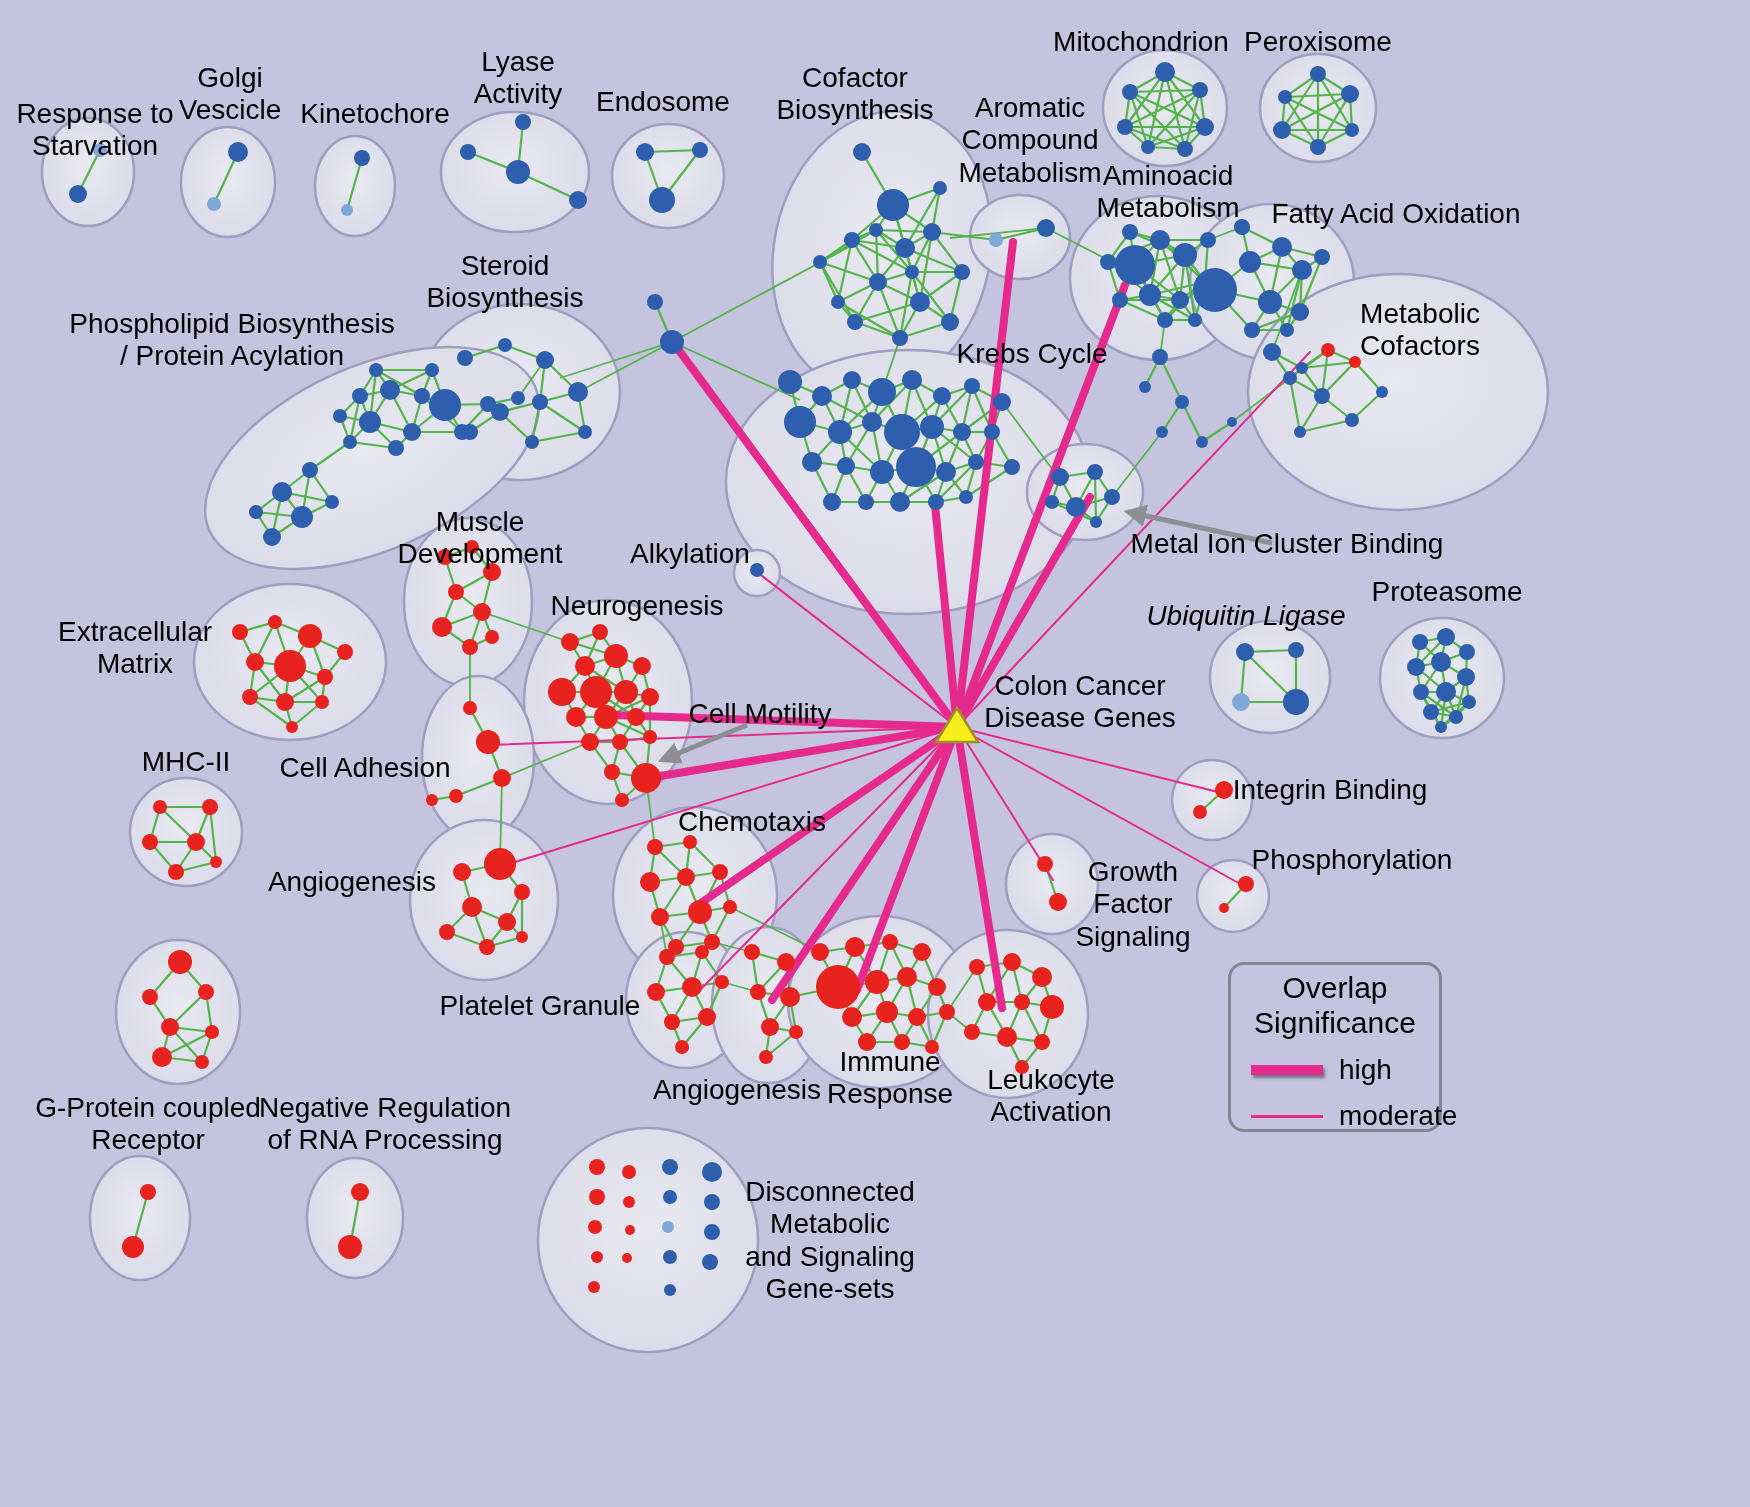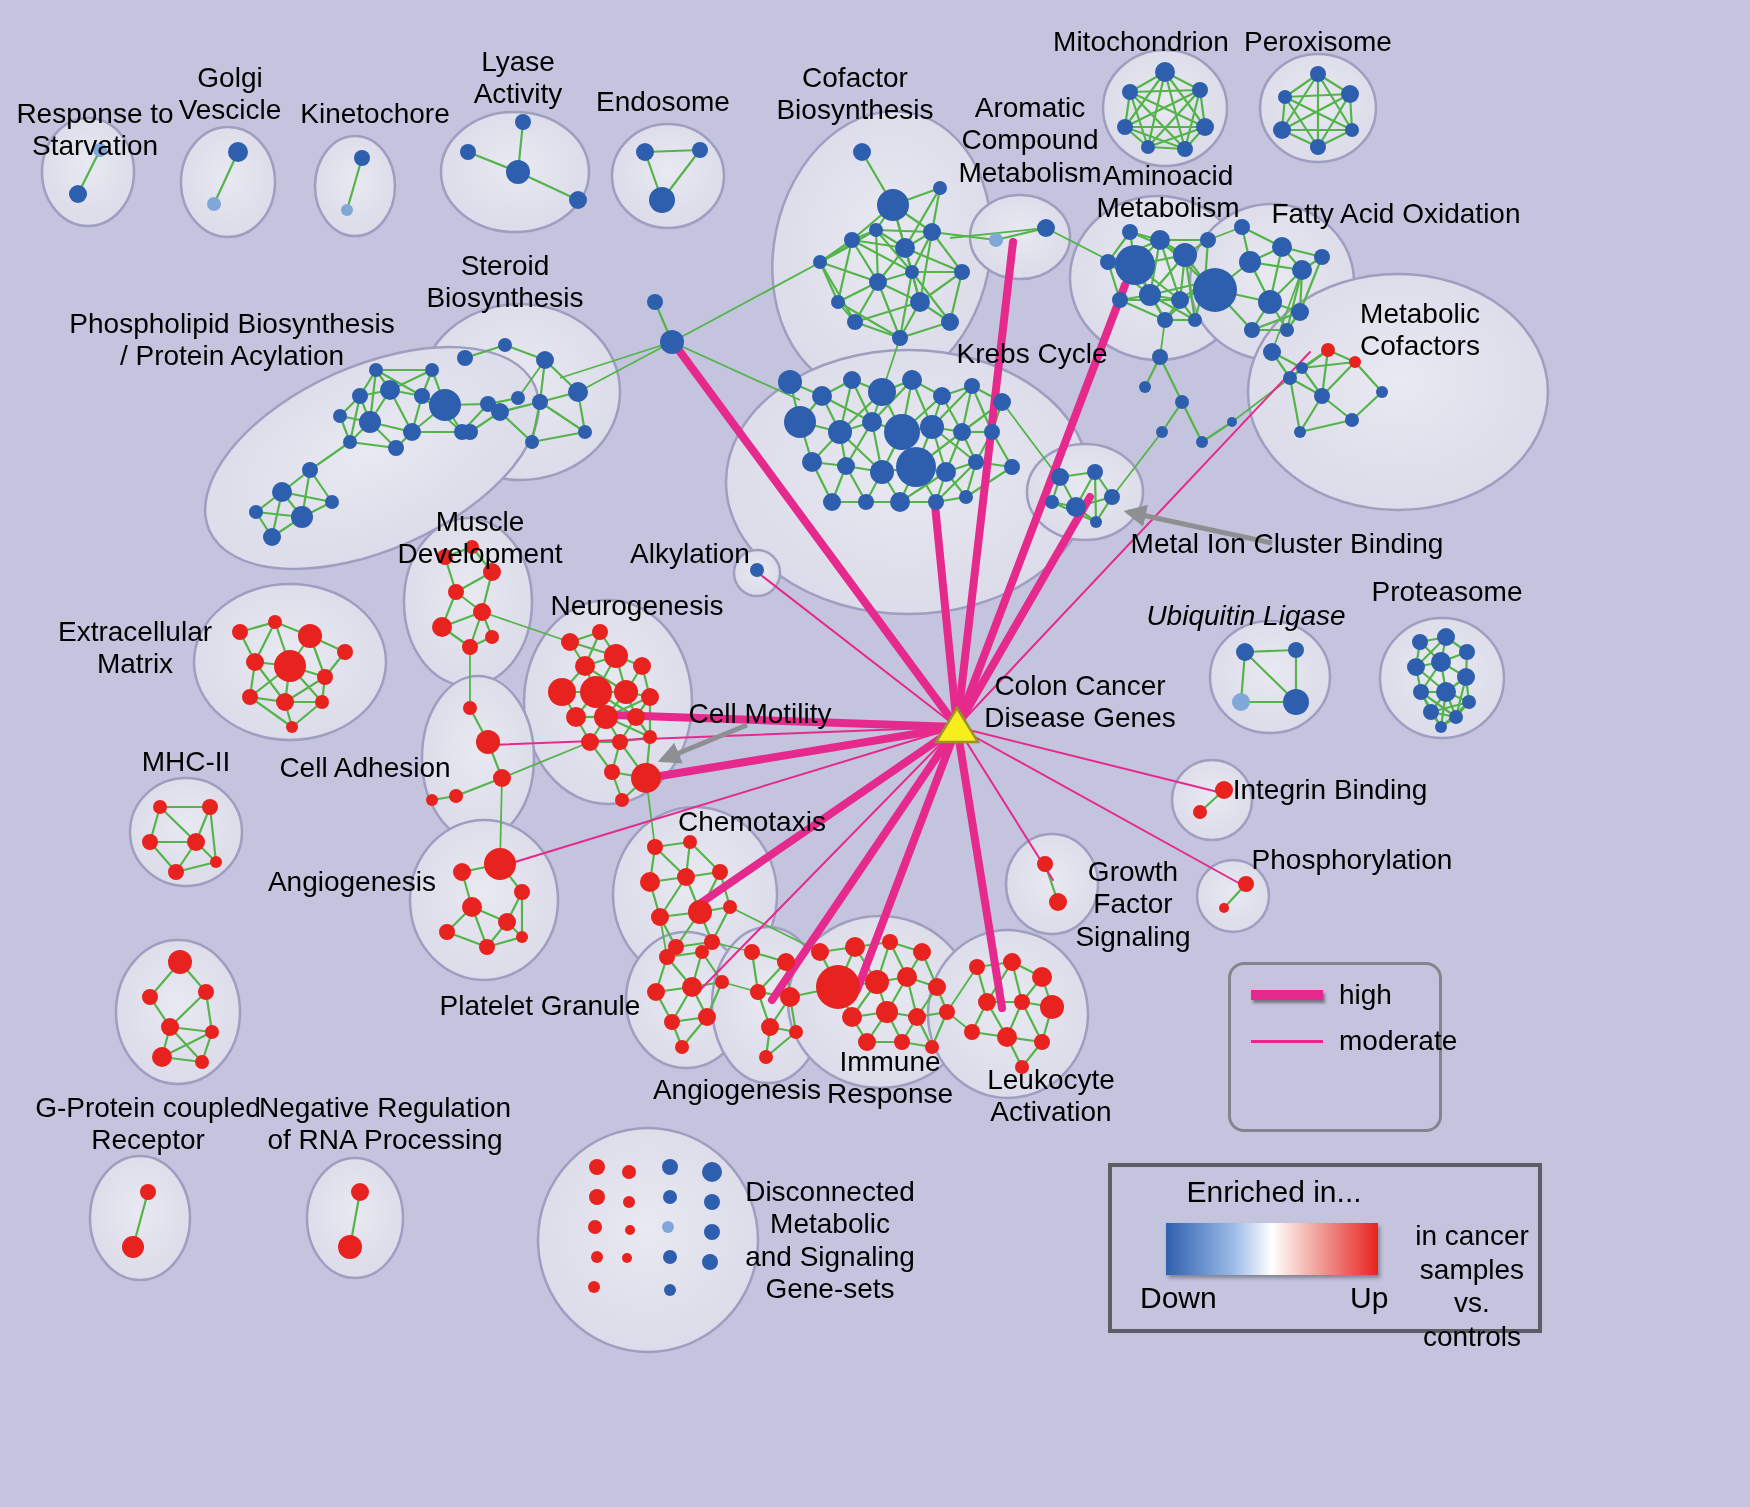--- a/index.html
+++ b/index.html
@@ -1023,39 +1023,32 @@
         <circle cx="670" cy="1290" r="6" fill="#2e5fae"></circle>
       </g>
       <g>
         <line x1="1272" y1="543" x2="1128" y2="512" stroke="#8f8f93" stroke-width="5" marker-end="url(#ah)"></line>
         <line x1="747" y1="725" x2="662" y2="760" stroke="#8f8f93" stroke-width="5" marker-end="url(#ah)"></line>
         <polygon points="957,708 936,742 978,742" fill="#f9ee1b" stroke="#97932a" stroke-width="2.5"></polygon>
       </g>
     </svg>
 
   <div id="legend-overlap">
+    <div class="t">Overlap
+Significance</div>
     <div class="legrow">
       <span class="line-high"></span>
       <span class="txt">high</span>
     </div>
     <div class="legrow">
       <span class="line-moderate"></span>
       <span class="txt">moderate</span>
     </div>
   </div>
 
-  <div id="legend-enriched">
-    <div class="t">Enriched in...</div>
-    <div id="grad" style="background: linear-gradient(90deg, rgb(46, 95, 174) 0%, rgb(157, 187, 232) 32%, rgb(255, 255, 255) 50%, rgb(242, 177, 171) 68%, rgb(231, 34, 31) 100%);"></div>
-    <div class="down">Down</div>
-    <div class="up">Up</div>
-    <div class="note">in cancer
-samples
-vs. controls</div>
-  </div>
 
 <div class="lbl" style="left: 95px; top: 62px; margin-top: 36px;">Response to
 Starvation</div>
     <div class="lbl" style="left: 230px; top: 62px;">Golgi
 Vescicle</div>
     <div class="lbl" style="left: 375px; top: 98px;">Kinetochore</div>
     <div class="lbl" style="left: 518px; top: 46px;">Lyase
 Activity</div>
     <div class="lbl" style="left: 663px; top: 86px;">Endosome</div>
     <div class="lbl" style="left: 855px; top: 62px;">Cofactor

